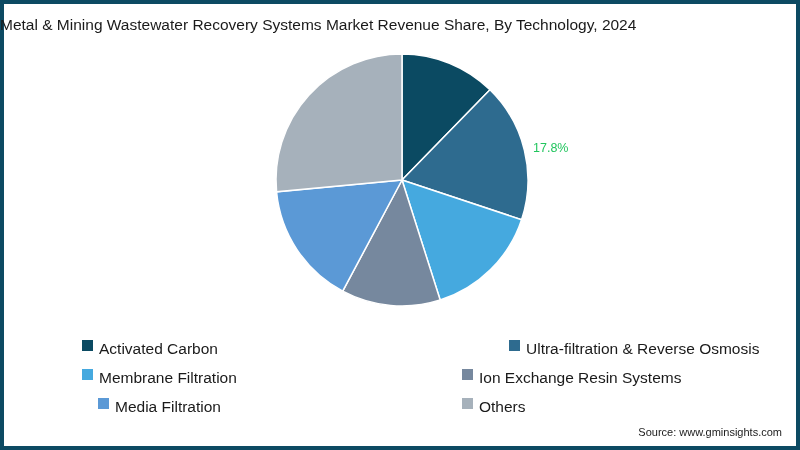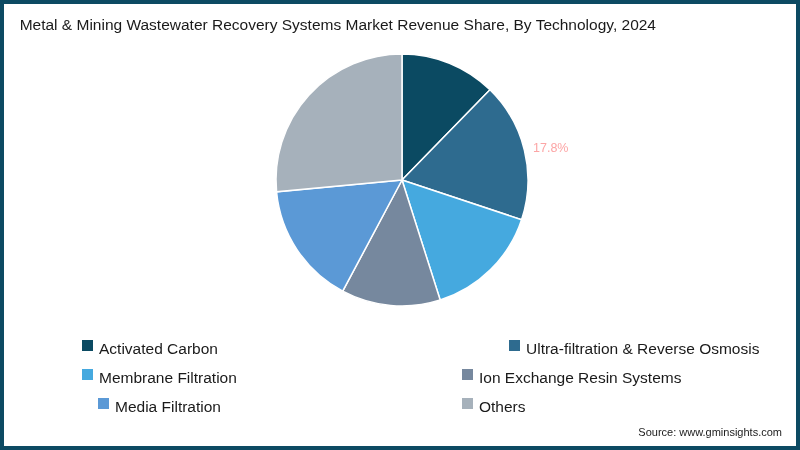--- a/index.html
+++ b/index.html
@@ -1,23 +1,23 @@
 <!DOCTYPE html>
 <html><head>
 <meta charset="utf-8">
 <style>
   html,body{margin:0;padding:0;}
   body{width:800px;height:450px;background:#0d4a63;font-family:"Liberation Sans",sans-serif;}
   .frame{position:absolute;left:4px;top:4px;width:792px;height:442px;background:#fff;}
-  .title{position:absolute;left:0;top:16px;width:656px;text-align:right;font-size:15.5px;color:#1a1a1a;}
+  .title{position:absolute;left:0;top:16px;width:656px;text-align:left;font-size:15.5px;color:#1a1a1a;}
   svg.pie{position:absolute;left:0;top:0;}
   .legend-item{position:absolute;font-size:15.5px;color:#1a1a1a;display:flex;align-items:flex-start;}
   .sw{width:11px;height:11px;margin-right:6px;display:inline-block;}
   .source{position:absolute;right:18px;top:426px;font-size:11px;color:#1a1a1a;}
-  .label{position:absolute;font-size:12.5px;color:#fca5a5;}
+  .label{position:absolute;font-size:12.5px;color:#22c55e;}
 </style>
 </head>
 <body>
 
 <div class="frame"></div>
 <div class="title">Metal &amp; Mining Wastewater Recovery Systems Market Revenue Share, By Technology, 2024</div>
 <svg class="pie" width="800" height="450" id="pie">
     <path d="M402,180 L402,54 A126,126 0 0 1 489.96884279317754,89.79200313924927 Z" fill="#0b4a62" stroke="#fff" stroke-width="1.5"></path>
     <path d="M402,180 L489.96884279317754,89.79200313924927 A126,126 0 0 1 521.5861142687771,219.68830147656843 Z" fill="#2e6b8f" stroke="#fff" stroke-width="1.5"></path>
     <path d="M402,180 L521.5861142687771,219.68830147656843 A126,126 0 0 1 440.1824439737295,300.0753970311696 Z" fill="#45a9df" stroke="#fff" stroke-width="1.5"></path>

